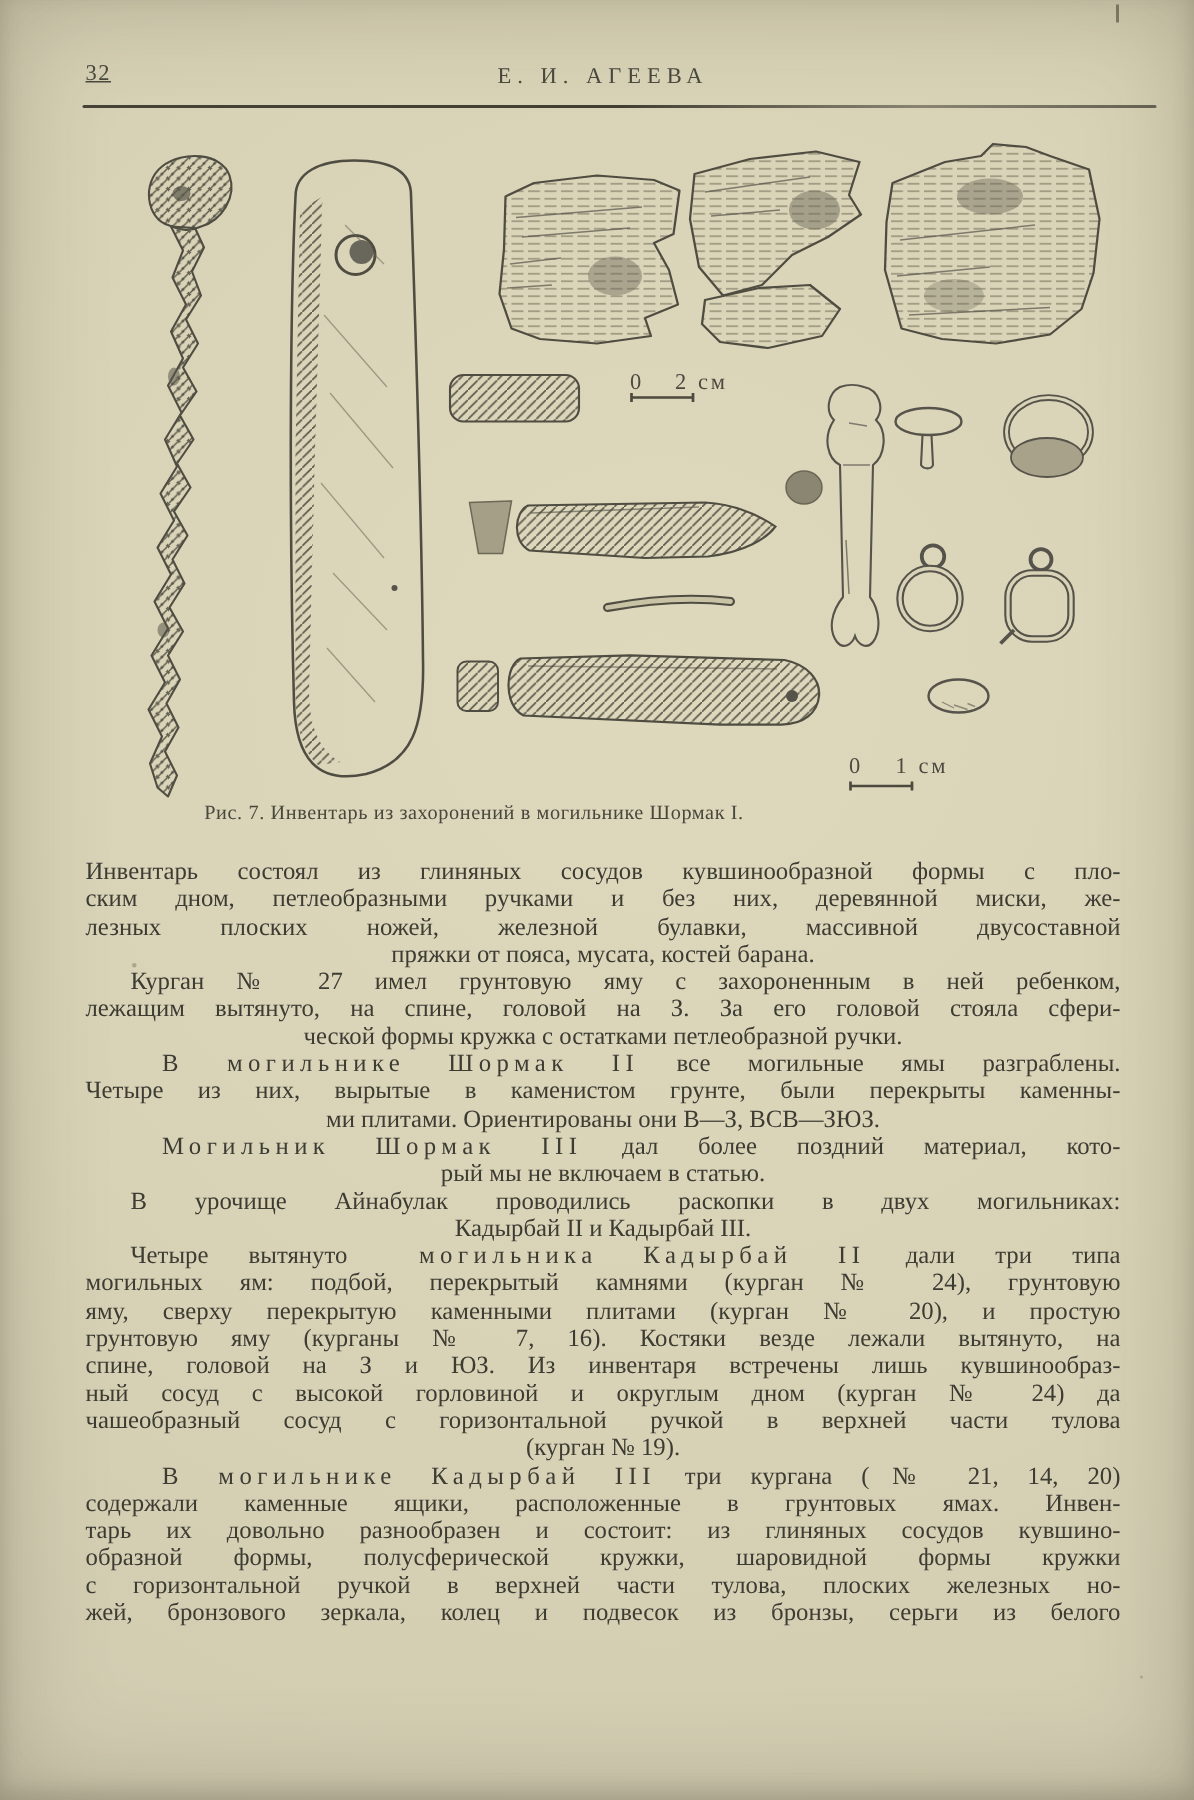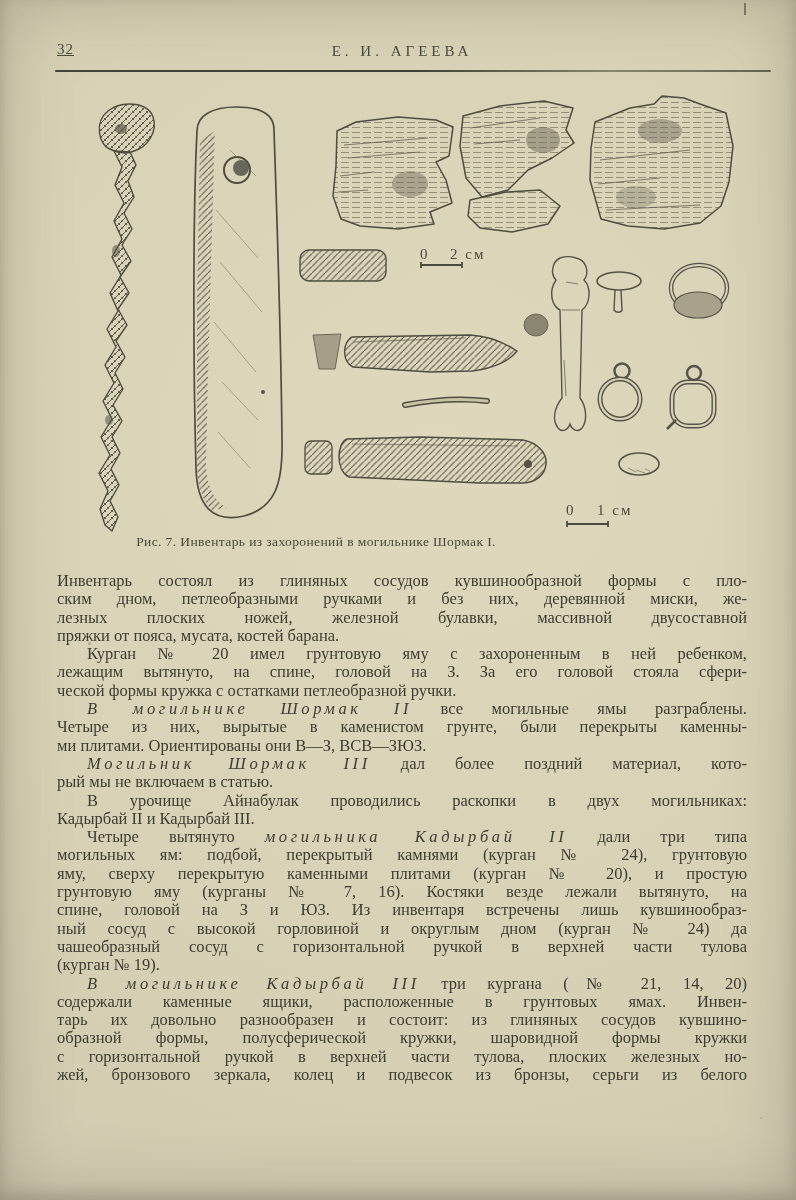--- a/index.html
+++ b/index.html
@@ -31,24 +31,24 @@
 
   
   .figure-svg{position:absolute;left:0;top:0;width:796px;height:560px;}
   .figure-caption{position:absolute;left:0;top:534px;width:632px;text-align:center;
     font-size:13.5px;letter-spacing:.4px;color:#48473c;}
   .scale-label{font-family:"Liberation Serif","DejaVu Serif",serif;font-size:15px;fill:#4c4a3e;letter-spacing:2px;}
 
   
   .body-text{position:absolute;left:57px;top:572px;width:690px;
     font-size:16.5px;line-height:18.3px;color:#3d3c33;}
-  .line{white-space:nowrap;}
+  .line{white-space:nowrap;text-align:center;}
   .line.j{white-space:normal;text-align:justify;text-align-last:justify;}
   .para.indent .line:first-child{padding-left:30px;}
-  .emph{font-style:italic;letter-spacing:.22em;}
+  .emph{letter-spacing:.22em;margin-left:21px;}
 </style>
 </head>
 <body>
 
 <div class="page">
 
   <div class="page-number">32</div>
   <div class="running-title">Е. И. АГЕЕВА</div>
   <div class="header-rule"></div>
   <div class="artifact-dash"></div>
@@ -185,21 +185,21 @@
   <div class="figure-caption">Рис. 7. Инвентарь из захоронений в могильнике Шормак I.</div>
 
   <div class="body-text">
       <div class="para">
         <div class="line j"><span>Инвентарь состоял из глиняных сосудов кувшинообразной формы с пло-</span></div>
         <div class="line j"><span>ским дном, петлеобразными ручками и без них, деревянной миски, же-</span></div>
         <div class="line j"><span>лезных плоских ножей, железной булавки, массивной двусоставной</span></div>
         <div class="line"><span>пряжки от пояса, мусата, костей барана.</span></div>
       </div>
       <div class="para indent">
-        <div class="line j"><span>Курган № 20 имел грунтовую яму с захороненным в ней ребенком,</span></div>
+        <div class="line j"><span>Курган № 27 имел грунтовую яму с захороненным в ней ребенком,</span></div>
         <div class="line j"><span>лежащим вытянуто, на спине, головой на З. За его головой стояла сфери-</span></div>
         <div class="line"><span>ческой формы кружка с остатками петлеобразной ручки.</span></div>
       </div>
       <div class="para indent">
         <div class="line j"><span class="emph">В могильнике Шормак II</span><span> все могильные ямы разграблены.</span></div>
         <div class="line j"><span>Четыре из них, вырытые в каменистом грунте, были перекрыты каменны-</span></div>
         <div class="line"><span>ми плитами. Ориентированы они В—З, ВСВ—ЗЮЗ.</span></div>
       </div>
       <div class="para indent">
         <div class="line j"><span class="emph">Могильник Шормак III</span><span> дал более поздний материал, кото-</span></div>

